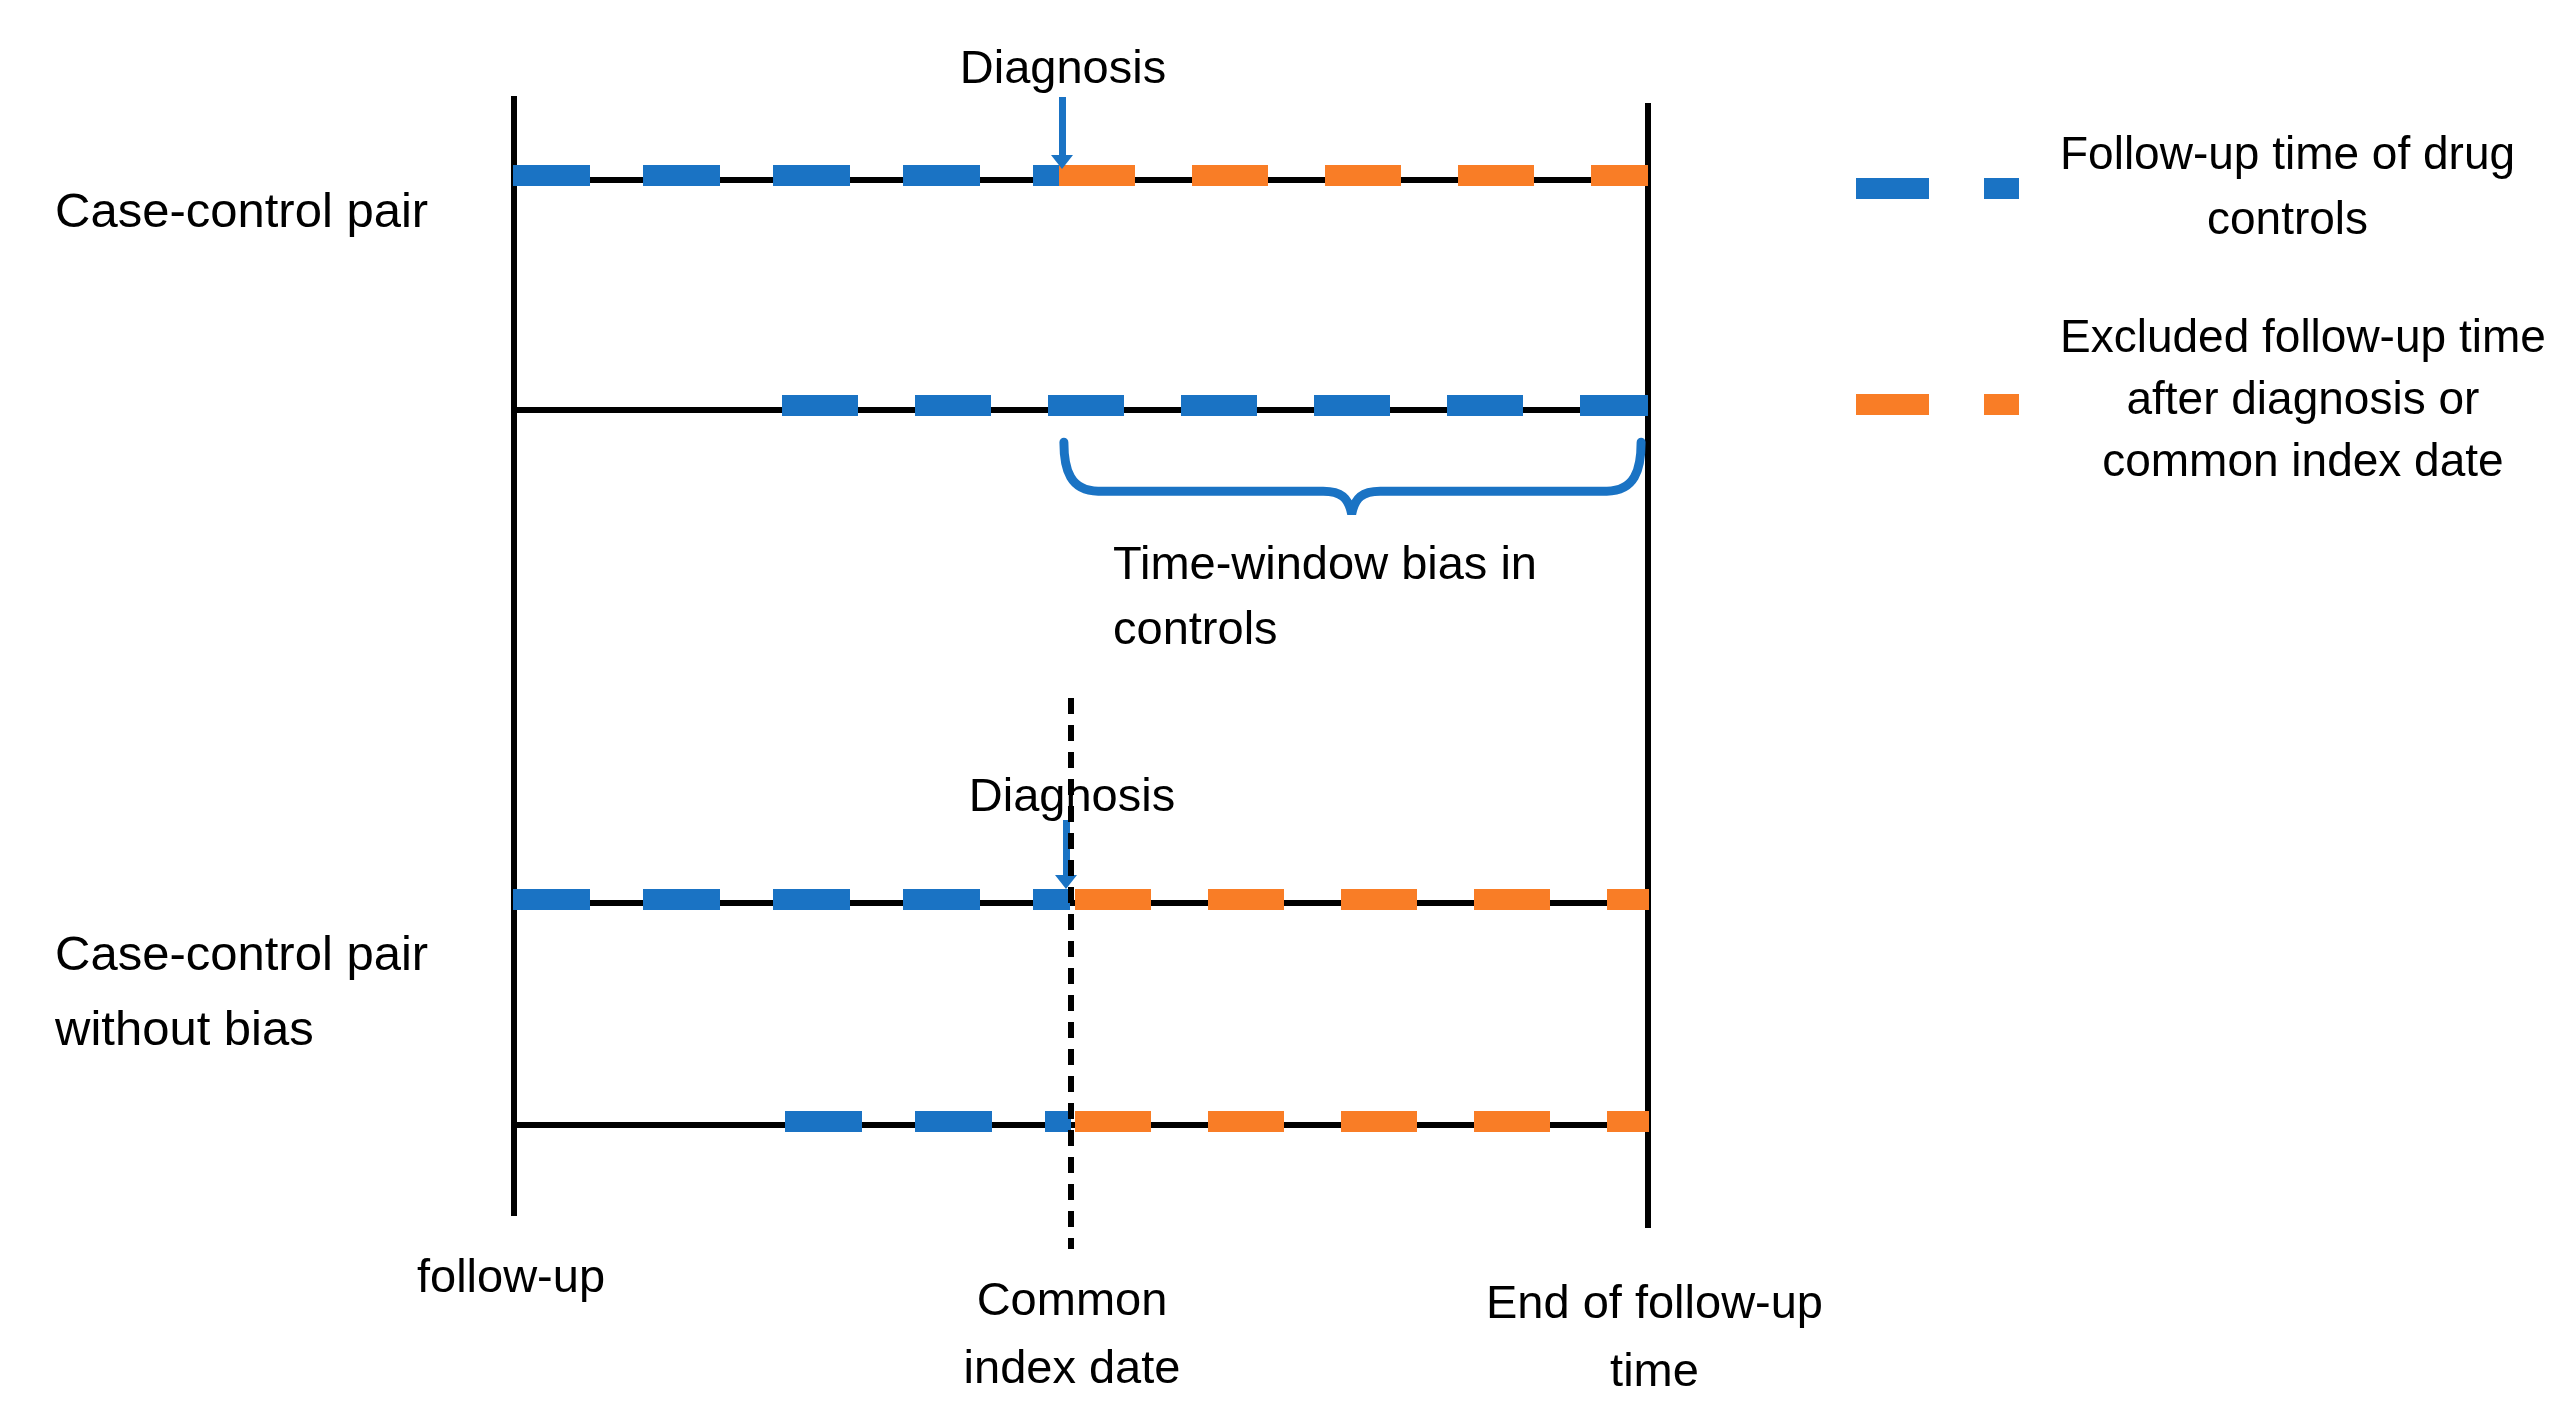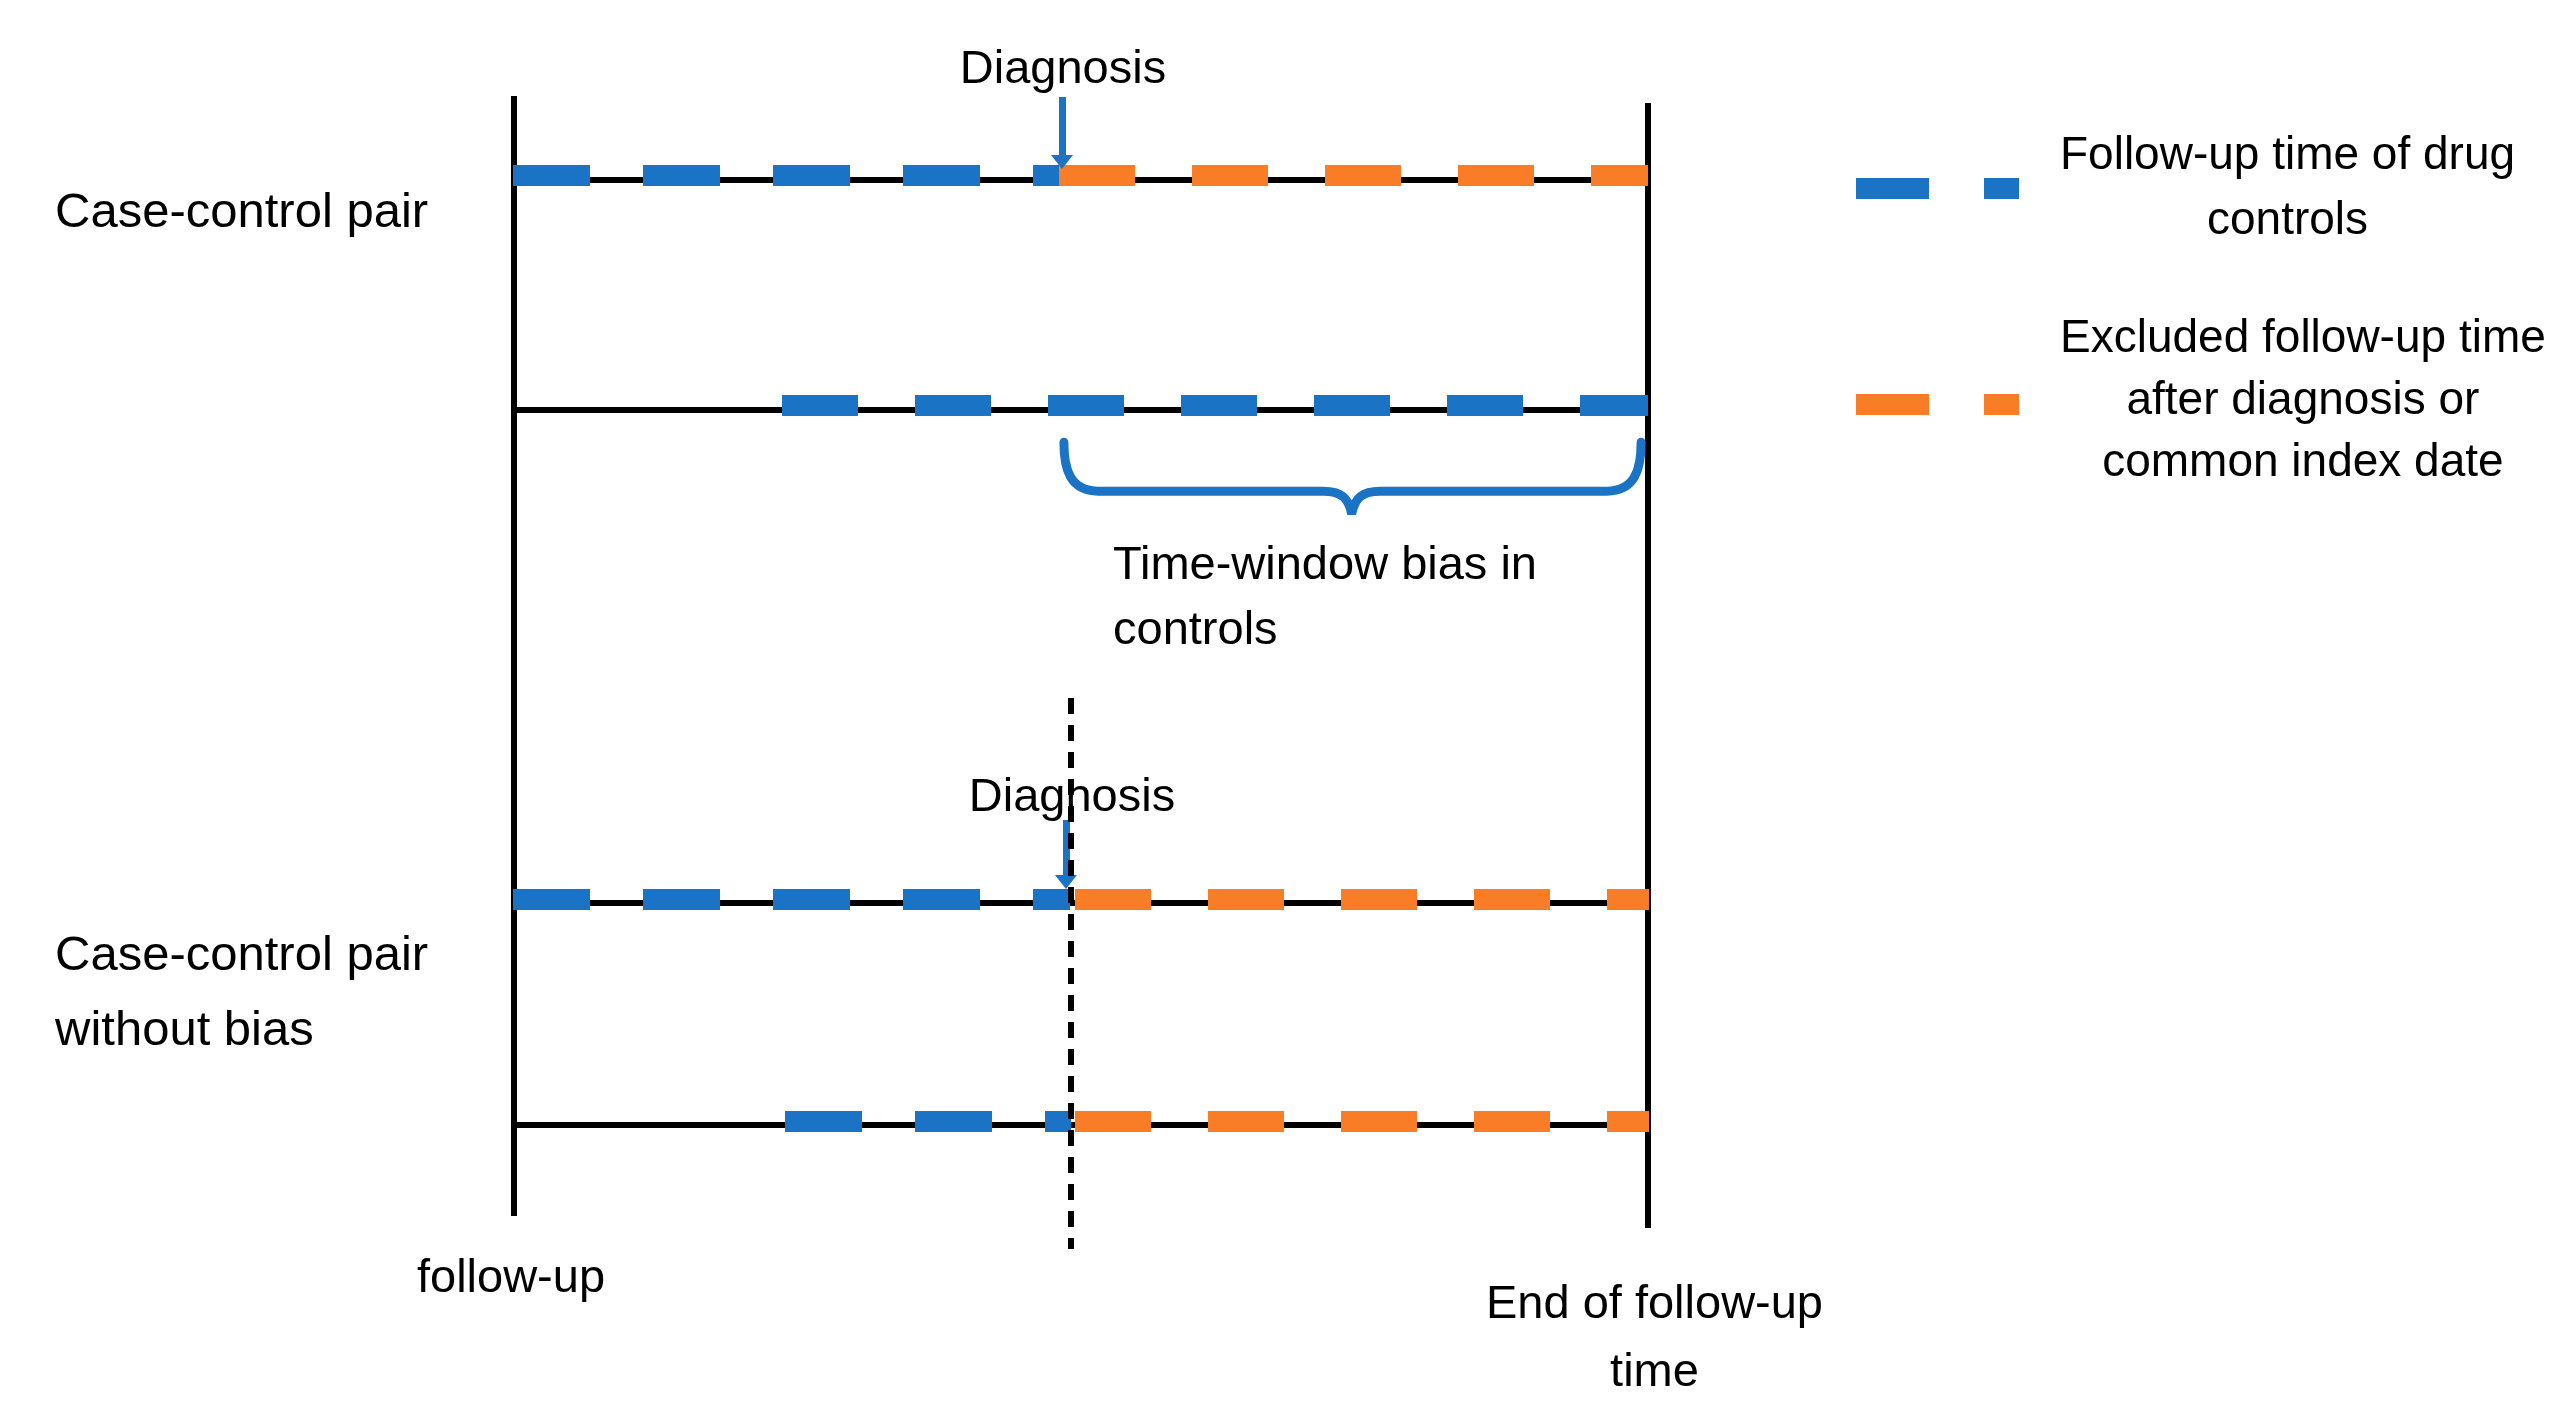--- a/index.html
+++ b/index.html
@@ -107,20 +107,24 @@
   </div>
 
   <div class="lbl diag-bottom">Diagnosis</div>
   <div class="arrow-shaft arrow-bottom-shaft"></div>
   <div class="arrow-head arrow-bottom-head"></div>
   <div class="dashed-vline"></div>
 
   <div class="lbl ax-begin">
     <span>follow-up</span>
   </div>
+  <div class="lbl ax-common">
+    <span>Common</span>
+    <span>index date</span>
+  </div>
   <div class="lbl ax-end">
     <span>End of follow-up</span>
     <span>time</span>
   </div>
 
   <div class="sw blue lg1-long"></div>
   <div class="sw blue lg1-short"></div>
   <div class="lg-text lg1-text">
     <span>Follow-up time of drug</span>
     <span>controls</span>

